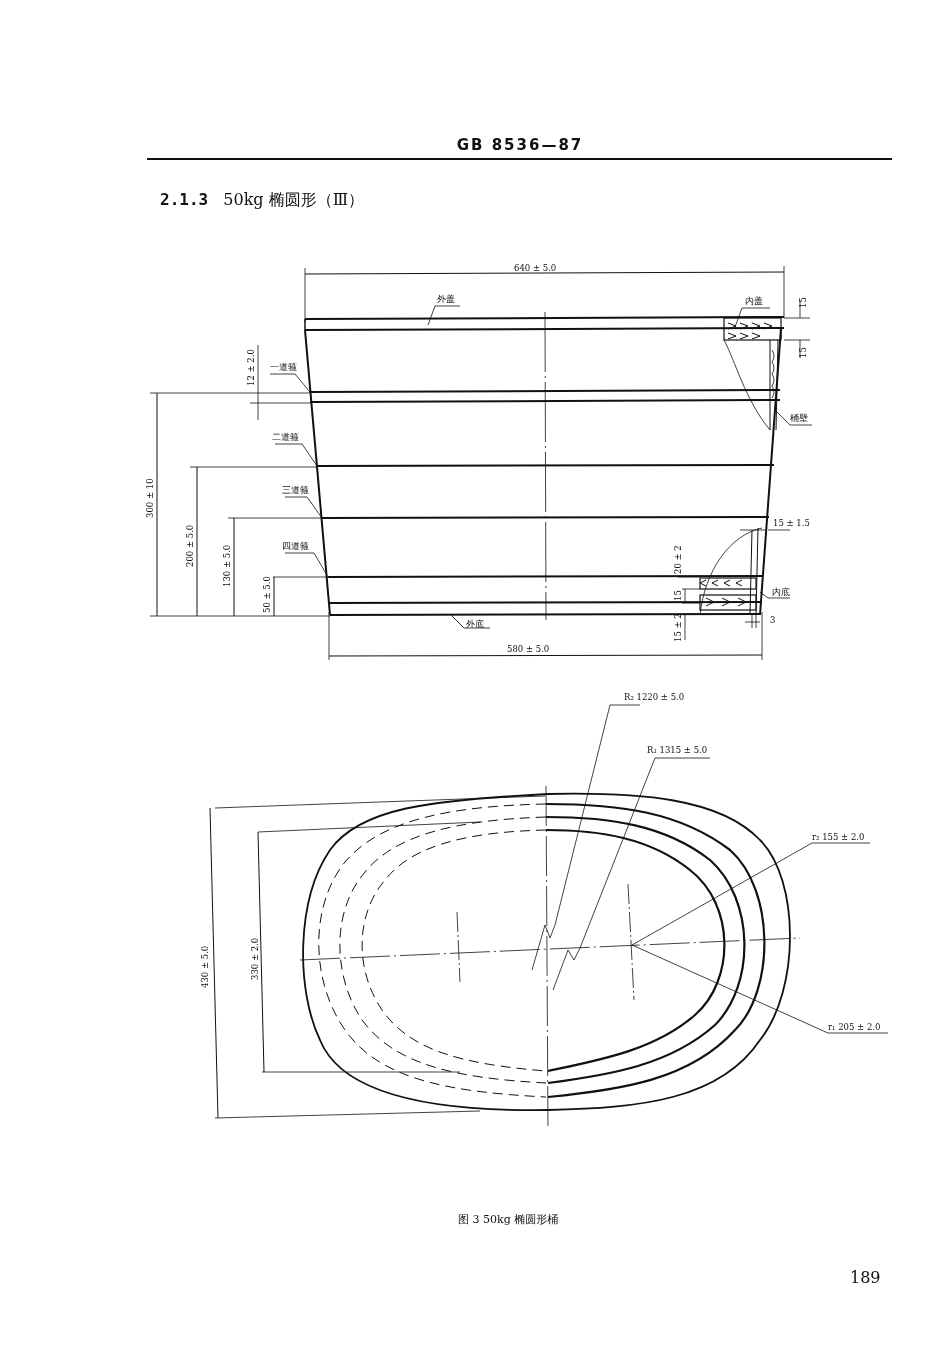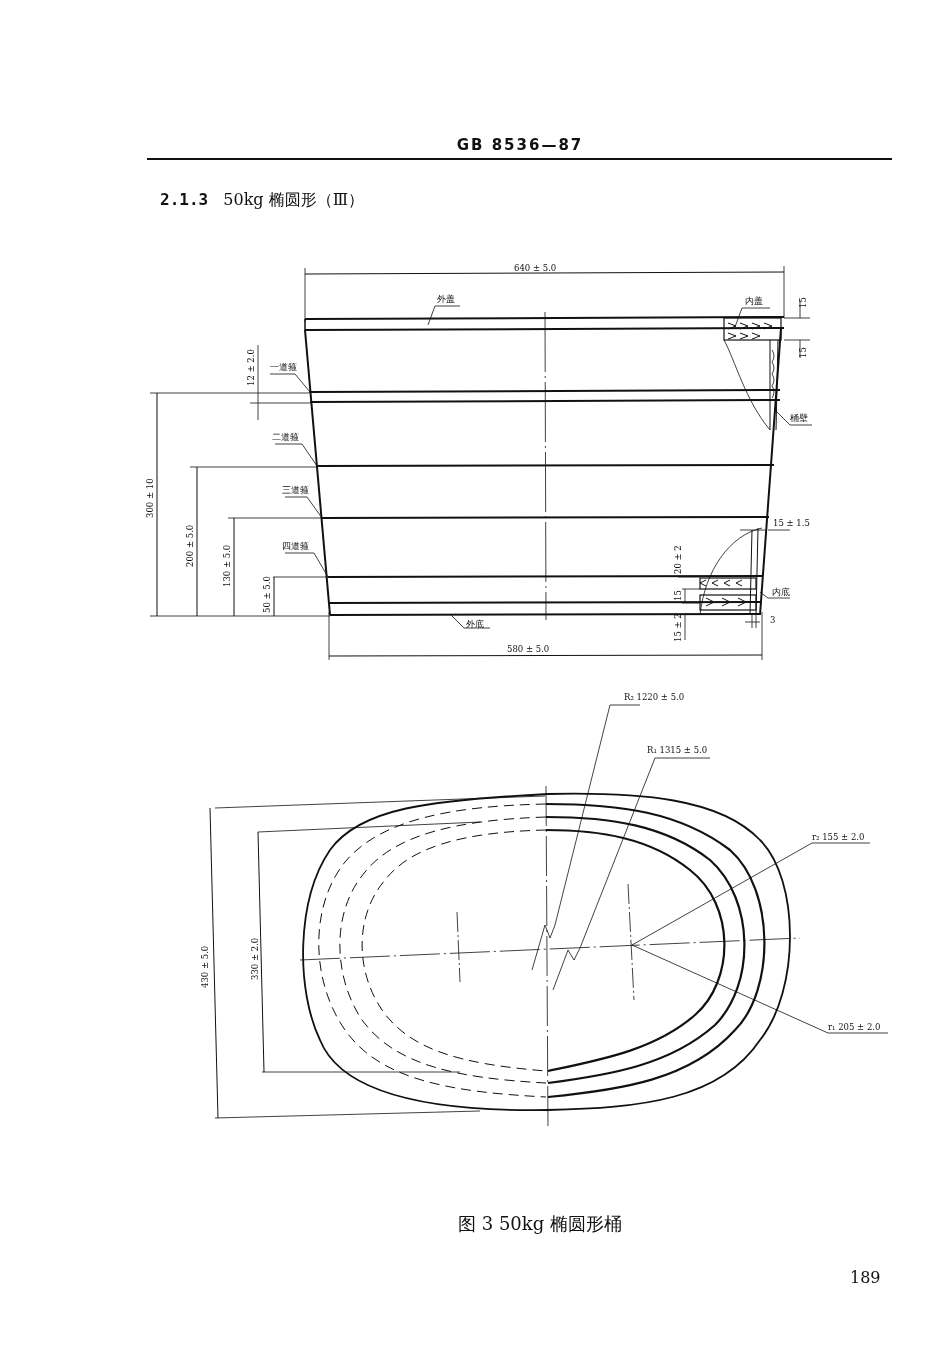--- a/index.html
+++ b/index.html
@@ -7,21 +7,21 @@
            font-family: "DejaVu Serif", serif; color: #111; }
     .abs { position: absolute; }
     .std-header { left: 0; width: 1040px; top: 136px; text-align: center;
                   font-family: "DejaVu Sans", sans-serif; font-weight: bold;
                   font-size: 15px; letter-spacing: 2px; }
     .header-rule { left: 147px; top: 158px; width: 745px; height: 0;
                    border-top: 2px solid #111; }
     .section-title { left: 160px; top: 190px; font-size: 16px; }
     .section-title .num { font-family: "DejaVu Sans Mono", monospace; font-weight: bold;
                           margin-right: 10px; }
-    .caption { left: 458px; top: 1212px; font-size: 18px; }
+    .caption { left: 458px; top: 1212px; font-size: 11px; }
     .page-number { left: 850px; top: 1268px; font-size: 16px; }
     svg.drawing { position: absolute; left: 0; top: 0; }
     svg text { font-family: "DejaVu Serif", serif; fill: #111; }
     .lbl { font-size: 9px; }
     .dim { font-size: 8.5px; }
   </style>
 </head>
 <body>
 
 <div class="abs std-header">GB 8536—87</div>

